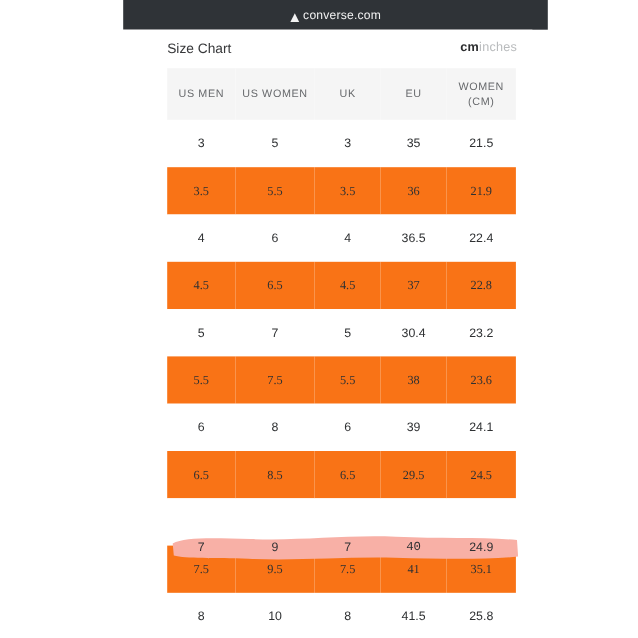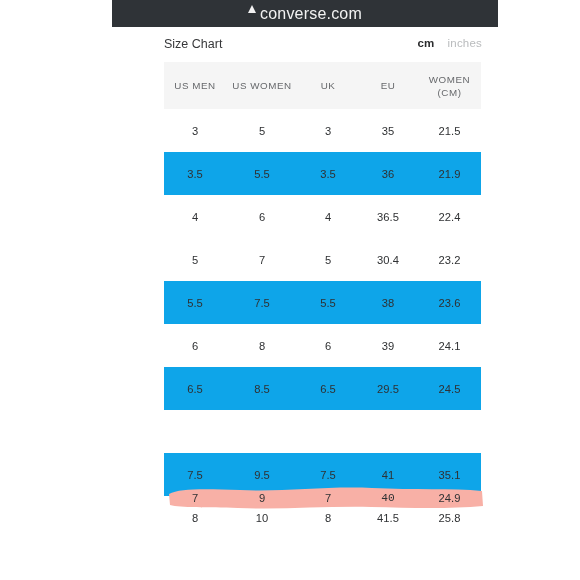--- a/index.html
+++ b/index.html
@@ -22,41 +22,41 @@
     top: 0;
     width: 386px;
     height: 27px;
     background: #2f3337;
     display: flex;
     align-items: center;
     justify-content: center;
   }
   #url-text {
     color: #f2f2f2;
-    font-size: 16px;
+    font-size: 11px;
     letter-spacing: 0.2px;
     display: flex;
-    align-items: flex-start;
+    align-items: flex-end;
     gap: 4px;
   }
   .tri-icon {
     display: inline-block;
     width: 0;
     height: 0;
     border-left: 4.5px solid transparent;
     border-right: 4.5px solid transparent;
     border-bottom: 8px solid #f2f2f2;
     position: relative;
     top: 0px;
   }
 
   
   #page {
     position: absolute;
-    left: 16px;
+    left: 4px;
     top: 27px;
     width: 480px;
     height: 553px;
     background: #ffffff;
   }
 
   #titlebar {
     position: absolute;
     left: 148px;
     top: 8px;
@@ -68,21 +68,20 @@
     left: 0;
     top: 2px;
     font-size: 12.5px;
     color: #37383a;
   }
   #unit-toggle {
     position: absolute;
     right: 0;
     top: 2px;
     display: flex;
-    gap: 13px;
     align-items: center;
     padding-left: 32px;
   }
   #unit-cm {
     font-size: 11.5px;
     font-weight: bold;
     color: #2b2c2e;
     letter-spacing: 0.2px;
   }
   #unit-inches {
@@ -114,21 +113,22 @@
     font-size: 9.8px;
     letter-spacing: 0.55px;
     line-height: 13px;
   }
   #size-table tbody td {
     height: 43px;
     font-size: 11.2px;
     color: #2f3133;
   }
   #size-table tbody tr.even td {
-    background: #0ea5e9;
+    background: #f97316;
+    font-family: Liberation Serif, serif;
   }
   #size-table tbody tr.odd td {
     background: #ffffff;
   }
   
   col.c0 { width: 62px; }
   col.c1 { width: 72px; }
   col.c2 { width: 60px; }
   col.c3 { width: 60px; }
   col.c4 { width: 63px; }
@@ -228,20 +228,27 @@
           <td>36</td>
           <td>21.9</td>
         </tr>
         <tr class="odd">
           <td>4</td>
           <td>6</td>
           <td>4</td>
           <td>36.5</td>
           <td>22.4</td>
         </tr>
+        <tr class="even">
+          <td>4.5</td>
+          <td>6.5</td>
+          <td>4.5</td>
+          <td>37</td>
+          <td>22.8</td>
+        </tr>
         <tr class="odd">
           <td>5</td>
           <td>7</td>
           <td>5</td>
           <td>30.4</td>
           <td>23.2</td>
         </tr>
         <tr class="even">
           <td>5.5</td>
           <td>7.5</td>

